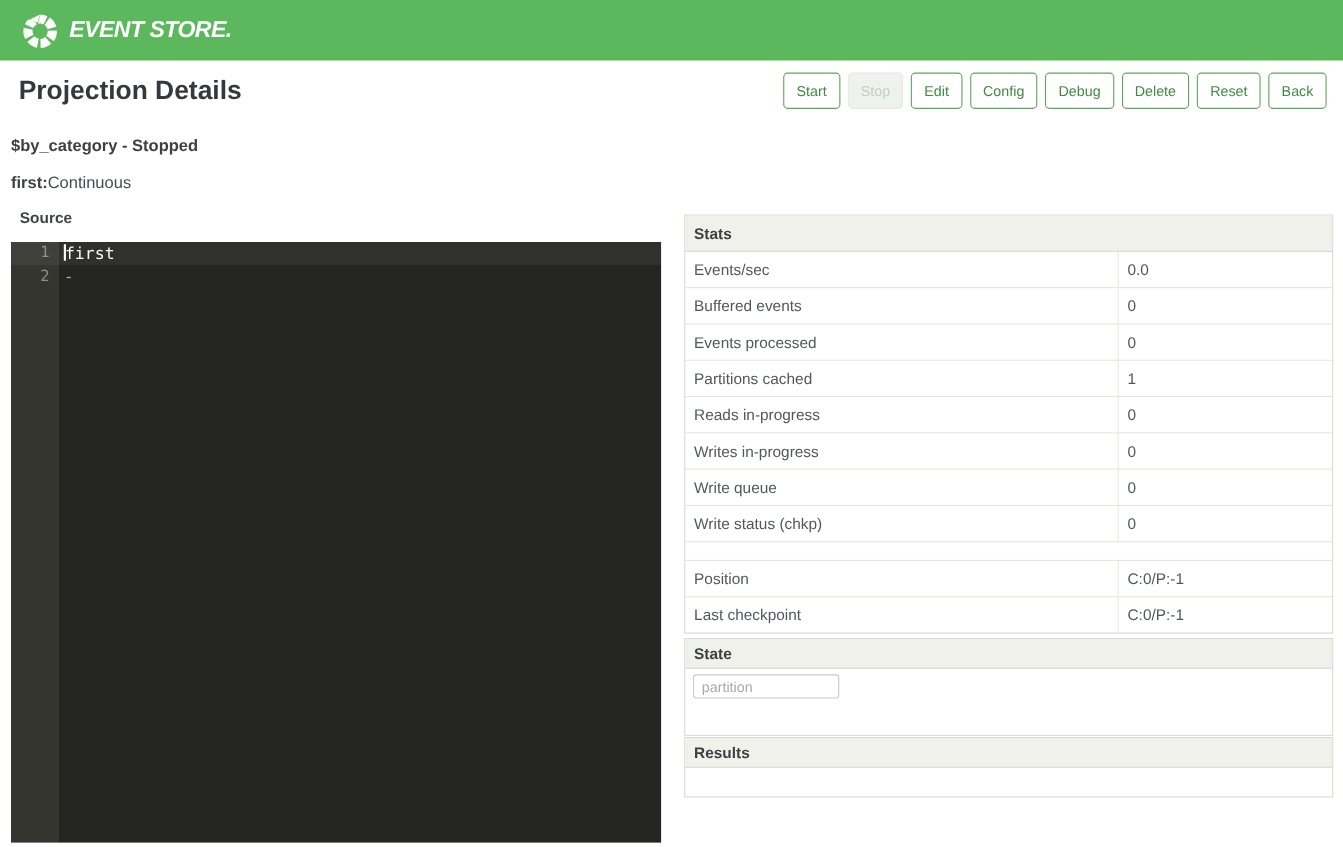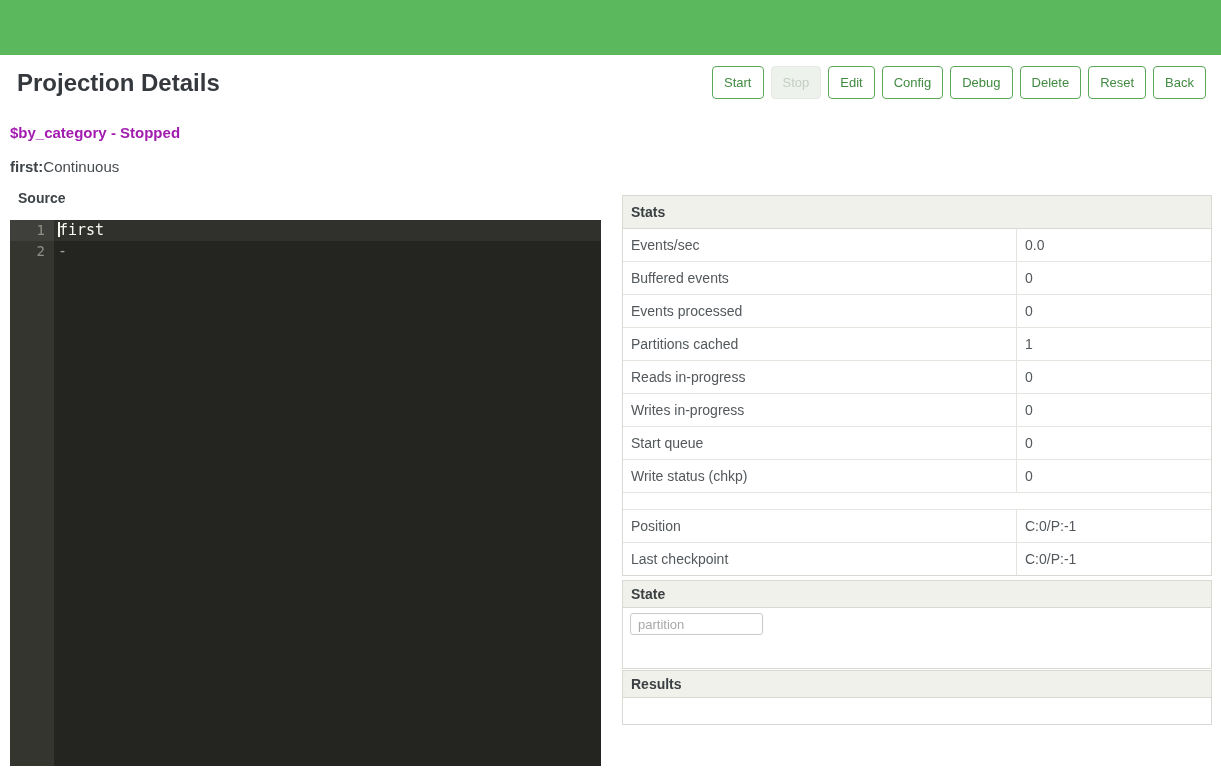--- a/index.html
+++ b/index.html
@@ -44,21 +44,21 @@
     font-size: 13px; color: #418a41;
     background: #fff; border: 1px solid #5aa85a; border-radius: 4px;
     padding: 9px 11px; cursor: pointer; line-height: 1;
   }
   .btn:disabled {
     background: #eef2ec; border-color: #e4eae2; color: #c4cfc1; cursor: default;
   }
 
   .projection-name {
     position: absolute; top: 124px; left: 10px;
-    font-size: 15px; font-weight: bold; color: #a21caf;
+    font-size: 15px; font-weight: bold; color: #404040;
   }
   .mode-line { position: absolute; top: 158px; left: 10px; font-size: 15px; color: #474c50; }
   .mode-line b { color: #3e4347; }
 
   
   .source-label {
     position: absolute; top: 190px; left: 18px;
     font-size: 14px; font-weight: bold; color: #3e4347;
   }
   .editor {
@@ -102,20 +102,28 @@
     border: 1px solid #c9c9c9; border-radius: 3px; padding: 2px 7px;
     background: #fff; outline: none;
   }
   .partition-input::placeholder { color: #a9a9a9; }
   .state-empty { height: 28px; }
 </style>
 </head>
 <body>
 
 <header class="navbar">
+  <div class="brand">
+    <svg width="37" height="37" viewBox="0 0 40 40">
+      <circle cx="20" cy="21" r="12" fill="none" stroke="#ffffff" stroke-width="9" stroke-dasharray="8.2 2.6" transform="rotate(-55 20 21)"></circle>
+      <path d="M7 9 L21 2 L18 13 Z" fill="#5cb85c"></path>
+      <path d="M9 10 L20 4.5 L17.5 12.5 Z" fill="#ffffff"></path>
+    </svg>
+    <span class="brand-text">EVENT STORE.</span>
+  </div>
 </header>
 
 <div class="page-header">
   <h1 class="page-title">Projection Details</h1>
   <div class="toolbar">
     <button class="btn">Start</button>
     <button class="btn" disabled="">Stop</button>
     <button class="btn">Edit</button>
     <button class="btn">Config</button>
     <button class="btn">Debug</button>
@@ -163,21 +171,21 @@
     </div>
     <div class="tbl-row">
       <div class="cell-label">Reads in-progress</div>
       <div class="cell-value">0</div>
     </div>
     <div class="tbl-row">
       <div class="cell-label">Writes in-progress</div>
       <div class="cell-value">0</div>
     </div>
     <div class="tbl-row">
-      <div class="cell-label">Start queue</div>
+      <div class="cell-label">Write queue</div>
       <div class="cell-value">0</div>
     </div>
     <div class="tbl-row">
       <div class="cell-label">Write status (chkp)</div>
       <div class="cell-value">0</div>
     </div>
     <div class="tbl-row">
       <div class="cell-value"></div>
     </div>
     <div class="tbl-row">

